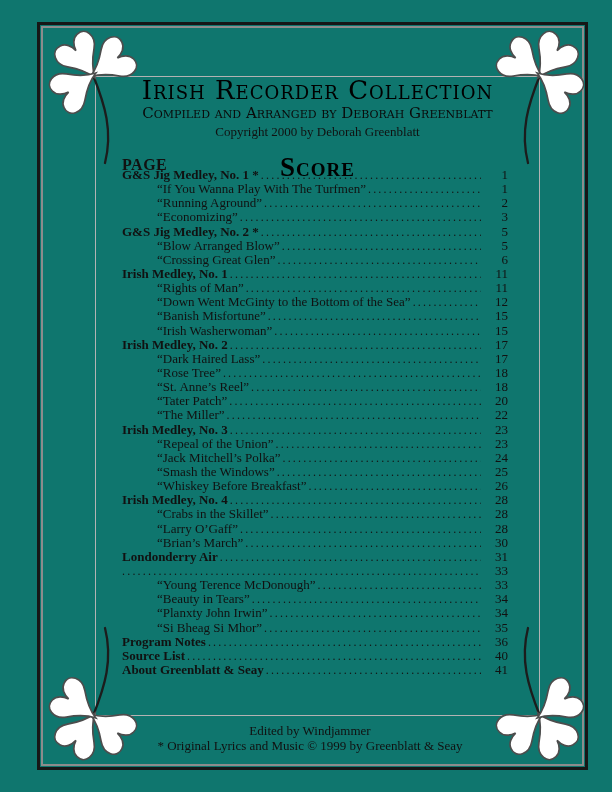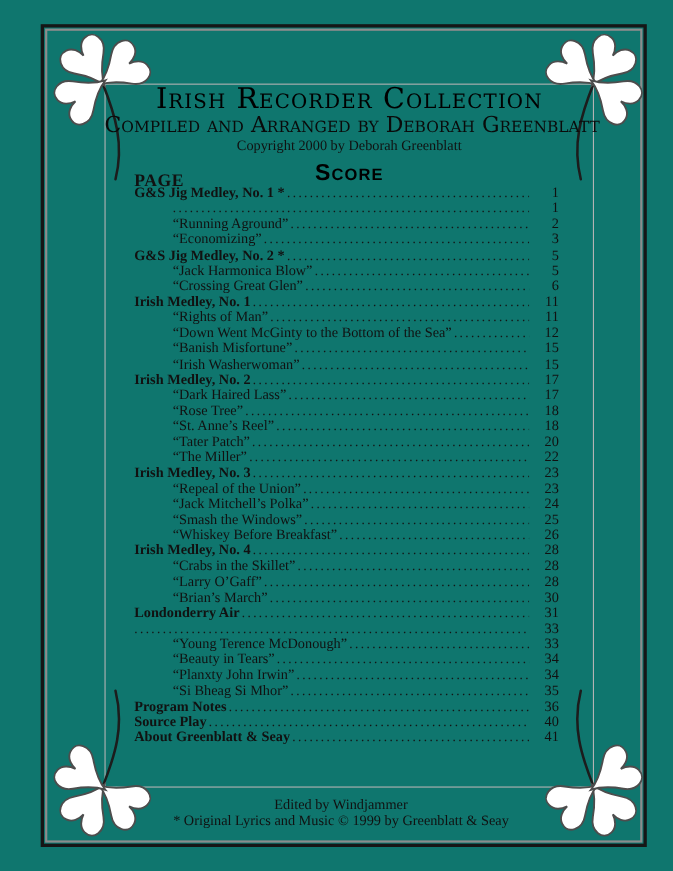--- a/index.html
+++ b/index.html
@@ -32,28 +32,28 @@
 
   
   .header { position:absolute; left:95px; top:77px; width:445px; text-align:center; }
   .title {
     font-family:"DejaVu Serif","Liberation Serif",serif;
     font-size:26px; line-height:26px; font-variant:small-caps;
     letter-spacing:1px; color:#000; white-space:nowrap;
   }
   .subtitle {
     font-family:"DejaVu Serif","Liberation Serif",serif;
-    font-size:20px; line-height:17px; font-variant:small-caps;
+    font-size:15px; line-height:17px; font-variant:small-caps;
     margin-top:2px; color:#0a0a0a; white-space:nowrap;
   }
   .copyright { font-size:13px; line-height:15px; margin-top:2px; }
   .score-heading {
-    font-family:Liberation Sans, sans-serif;
-    font-size:21px; line-height:21px; font-weight:bold;
-    font-variant:small-caps; letter-spacing:1px; margin-top:8px; color:#000;
+    font-family:Liberation Serif, serif;
+    font-size:27px; line-height:21px; font-weight:bold;
+    font-variant:small-caps; letter-spacing:1px; margin-top:18px; color:#000;
   }
   .page-col-label {
     position:absolute; left:122px; top:156px; width:386px;
     text-align:left; font-size:16px; font-weight:bold; letter-spacing:0.5px;
   }
 
   
   .toc { position:absolute; left:122px; top:167px; width:386px; font-size:13px; }
   .toc-line { display:flex; align-items:baseline; height:14.15px; }
   .toc-line.sub { padding-left:35px; }
@@ -115,40 +115,41 @@
   </div>
   <div class="page-col-label">PAGE</div>
 
   <div class="toc" id="toc-list">
       <div class="toc-line bold">
       <span class="toc-text">G&amp;S Jig Medley, No. 1 *</span>
       <span class="dots"></span>
       <span class="pnum">1</span>
     </div>
       <div class="toc-line sub">
+      <span class="toc-text">“If You Wanna Play With The Turfmen”</span>
       <span class="dots"></span>
       <span class="pnum">1</span>
     </div>
       <div class="toc-line sub">
       <span class="toc-text">“Running Aground”</span>
       <span class="dots"></span>
       <span class="pnum">2</span>
     </div>
       <div class="toc-line sub">
       <span class="toc-text">“Economizing”</span>
       <span class="dots"></span>
       <span class="pnum">3</span>
     </div>
       <div class="toc-line bold">
       <span class="toc-text">G&amp;S Jig Medley, No. 2 *</span>
       <span class="dots"></span>
       <span class="pnum">5</span>
     </div>
       <div class="toc-line sub">
-      <span class="toc-text">“Jack Harmonica Blow”</span>
+      <span class="toc-text">“Blow Arranged Blow”</span>
       <span class="dots"></span>
       <span class="pnum">5</span>
     </div>
       <div class="toc-line sub">
       <span class="toc-text">“Crossing Great Glen”</span>
       <span class="dots"></span>
       <span class="pnum">6</span>
     </div>
       <div class="toc-line bold">
       <span class="toc-text">Irish Medley, No. 1</span>
@@ -278,21 +279,21 @@
       <span class="toc-text">“Si Bheag Si Mhor”</span>
       <span class="dots"></span>
       <span class="pnum">35</span>
     </div>
       <div class="toc-line bold">
       <span class="toc-text">Program Notes</span>
       <span class="dots"></span>
       <span class="pnum">36</span>
     </div>
       <div class="toc-line bold">
-      <span class="toc-text">Source Play</span>
+      <span class="toc-text">Source List</span>
       <span class="dots"></span>
       <span class="pnum">40</span>
     </div>
       <div class="toc-line bold">
       <span class="toc-text">About Greenblatt &amp; Seay</span>
       <span class="dots"></span>
       <span class="pnum">41</span>
     </div>
     </div>
 

